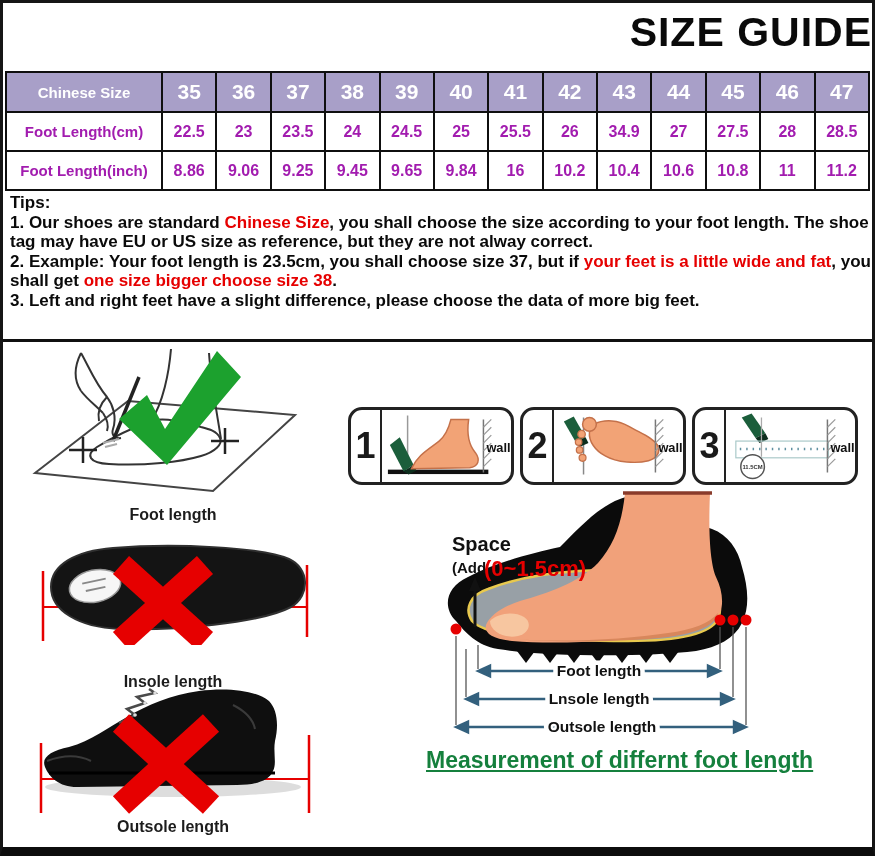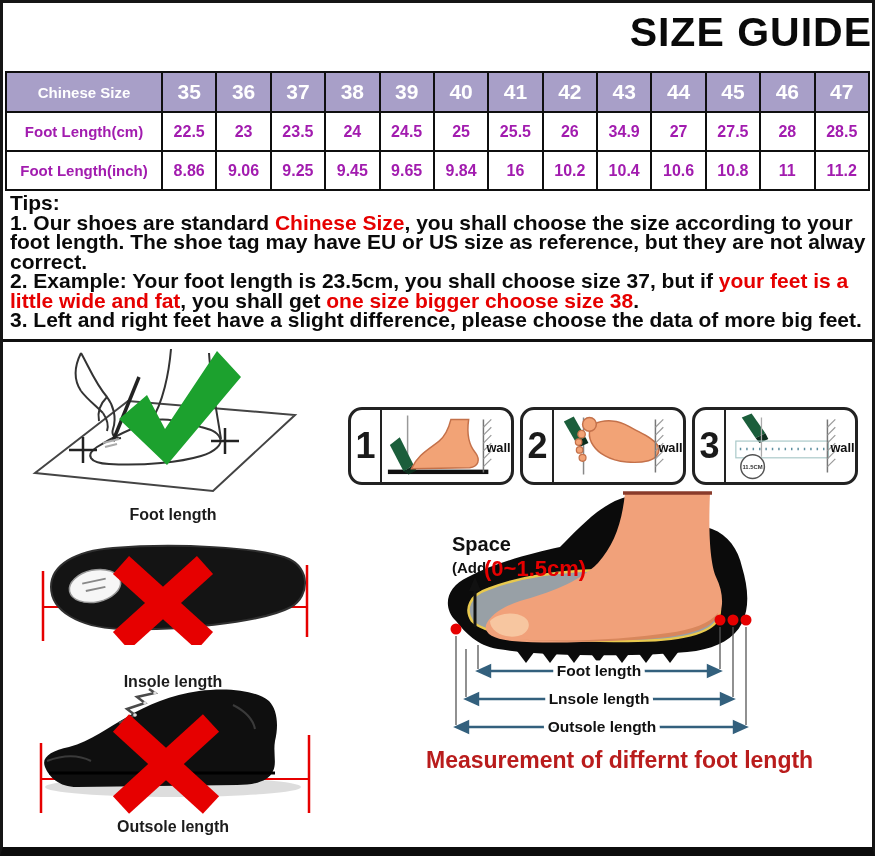--- a/index.html
+++ b/index.html
@@ -19,21 +19,21 @@
   }
   table.size-table th, table.size-table td{
     border:2px solid #0f0f0f; text-align:center; vertical-align:middle;
     font-weight:bold; padding:0; overflow:hidden; white-space:nowrap;
   }
   table.size-table th{ background:#a89fc8; color:#fff; font-size:21px; height:38px;}
   table.size-table td{ background:#fff; color:#a21caf; font-size:16px; height:37px;}
   table.size-table .lab{ font-size:15px; }
   .tips{
     position:absolute; top:190px; left:7px; width:861px;
-    font-size:21px; font-weight:bold; line-height:19.5px; color:#0a0a0a;
+    font-size:17px; font-weight:bold; line-height:19.5px; color:#0a0a0a;
   }
   .tips .red{ color:#e60000; }
   .tip-line{ margin:0; }
   .divider{ position:absolute; top:336px; left:0; width:100%; height:3px; background:#101010; }
 
   .abs{ position:absolute; }
   .cap-label{ font-size:16px; font-weight:600; color:#1c1c1c; text-align:center; }
 
   
   .panels{ position:absolute; left:345px; top:404px; display:flex; gap:6px; }
@@ -43,21 +43,21 @@
   }
   .panel-num{
     width:33px; border-right:2px solid #222; display:flex; align-items:center;
     justify-content:center; font-size:36px; font-weight:bold; color:#1a1a1a;
   }
   .panel-art{ flex:1; position:relative; }
   .panel-art svg{ display:block; }
 
   .diagram-caption{
     position:absolute; left:423px; top:744px; width:448px;
-    font-size:23px; font-weight:bold; color:#b91c1c;
+    font-size:23px; font-weight:bold; color:#15803d;text-decoration:underline;
   }
   svg text{ font-family:"Liberation Sans", sans-serif; }
 </style>
 </head>
 <body>
 
 <div class="page">
 
   <div class="title">SIZE GUIDE</div>
 

